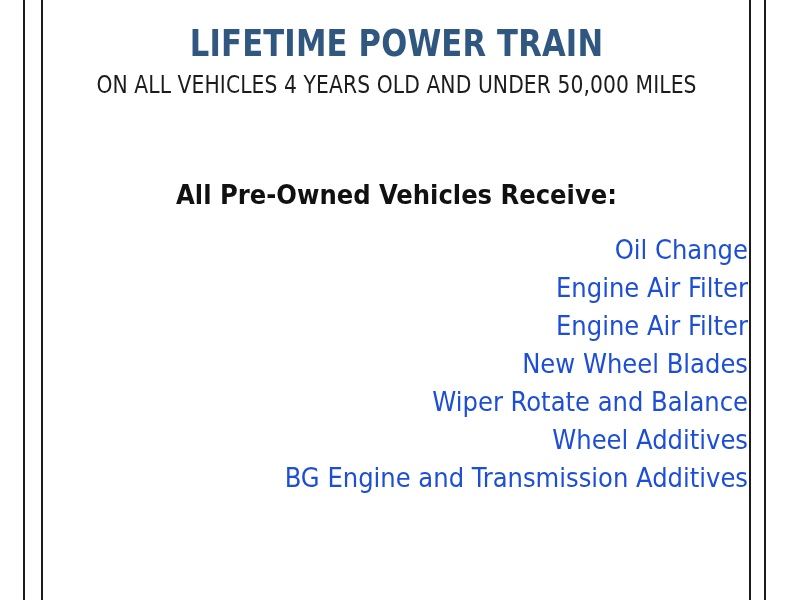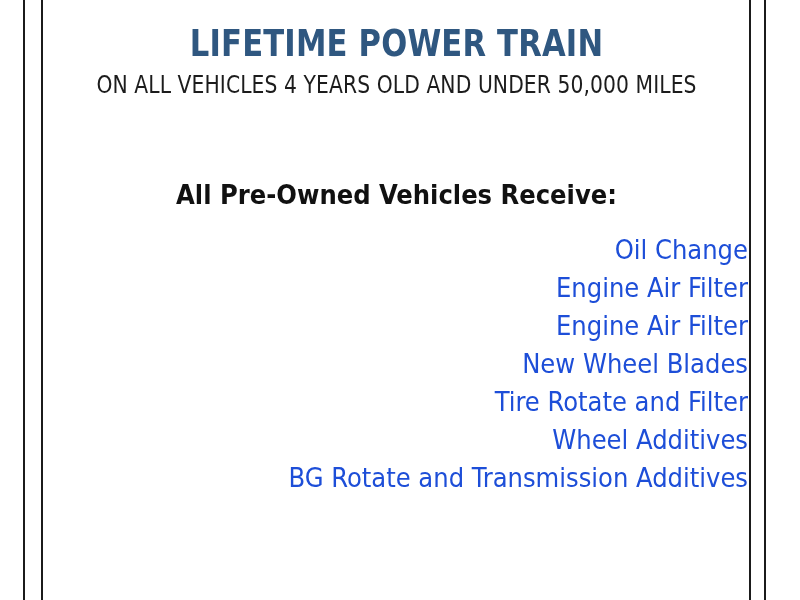--- a/index.html
+++ b/index.html
@@ -128,20 +128,20 @@
 
 
     <div class="services">
       <div class="services-heading">All Pre-Owned Vehicles Receive:</div>
 
       <ul class="services-list">
         <li>Oil Change</li>
         <li>Engine Air Filter</li>
         <li>Engine Air Filter</li>
         <li>New Wheel Blades</li>
-        <li>Tire Rotate and Filter</li>
+        <li>Wiper Rotate and Balance</li>
         <li>Wheel Additives</li>
-        <li>BG Rotate and Transmission Additives</li>
+        <li>BG Engine and Transmission Additives</li>
       </ul>
     </div>
 
   </div>
 </div>
 
 </body></html>

